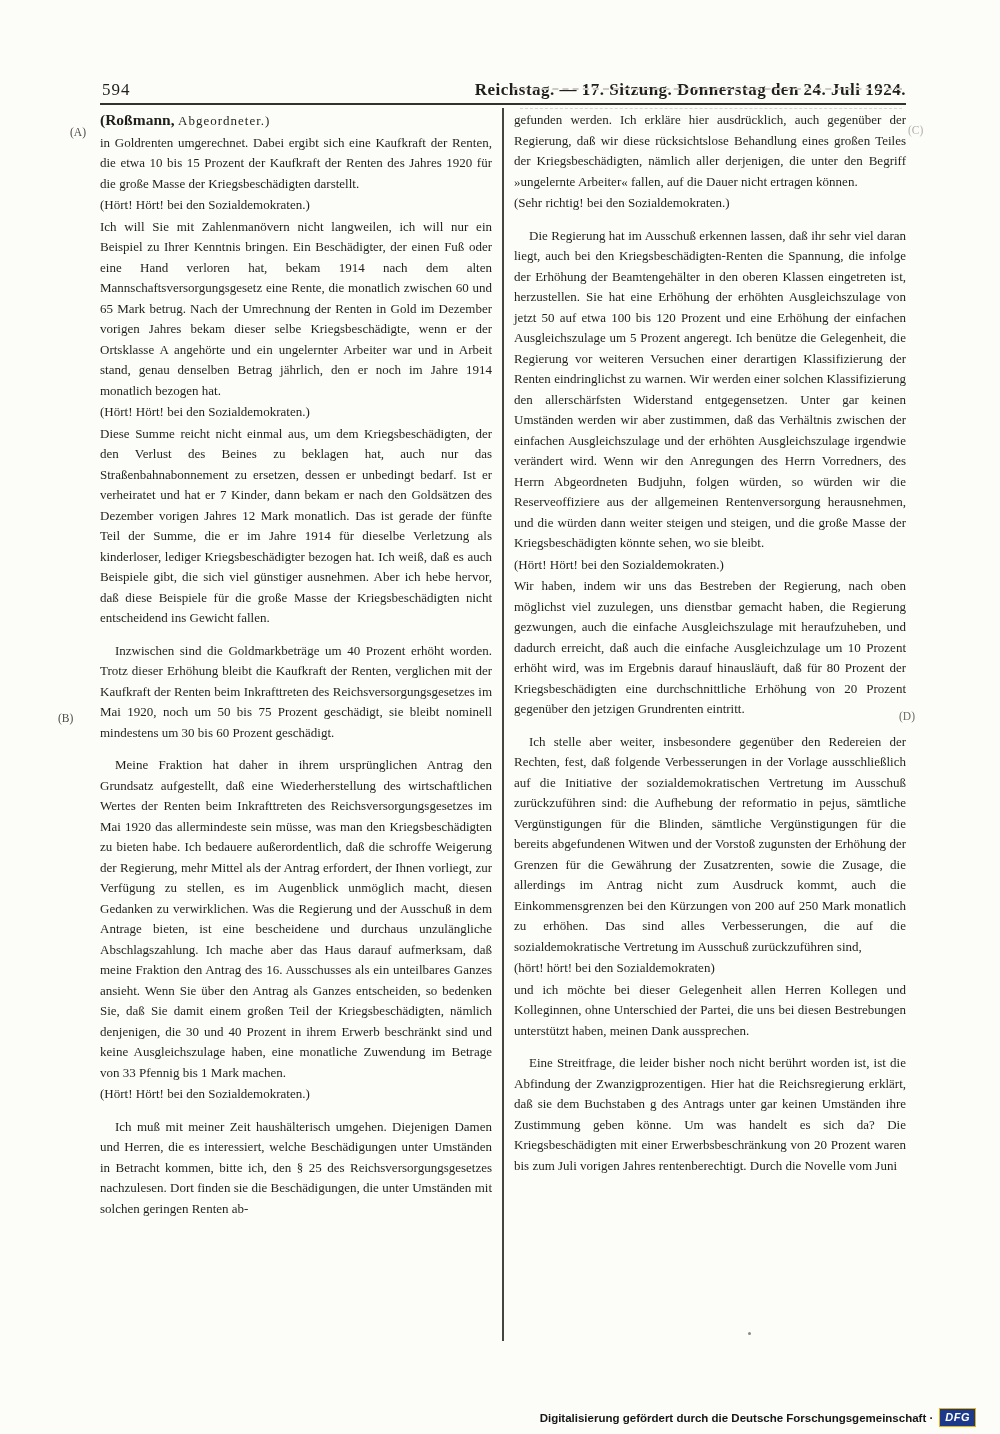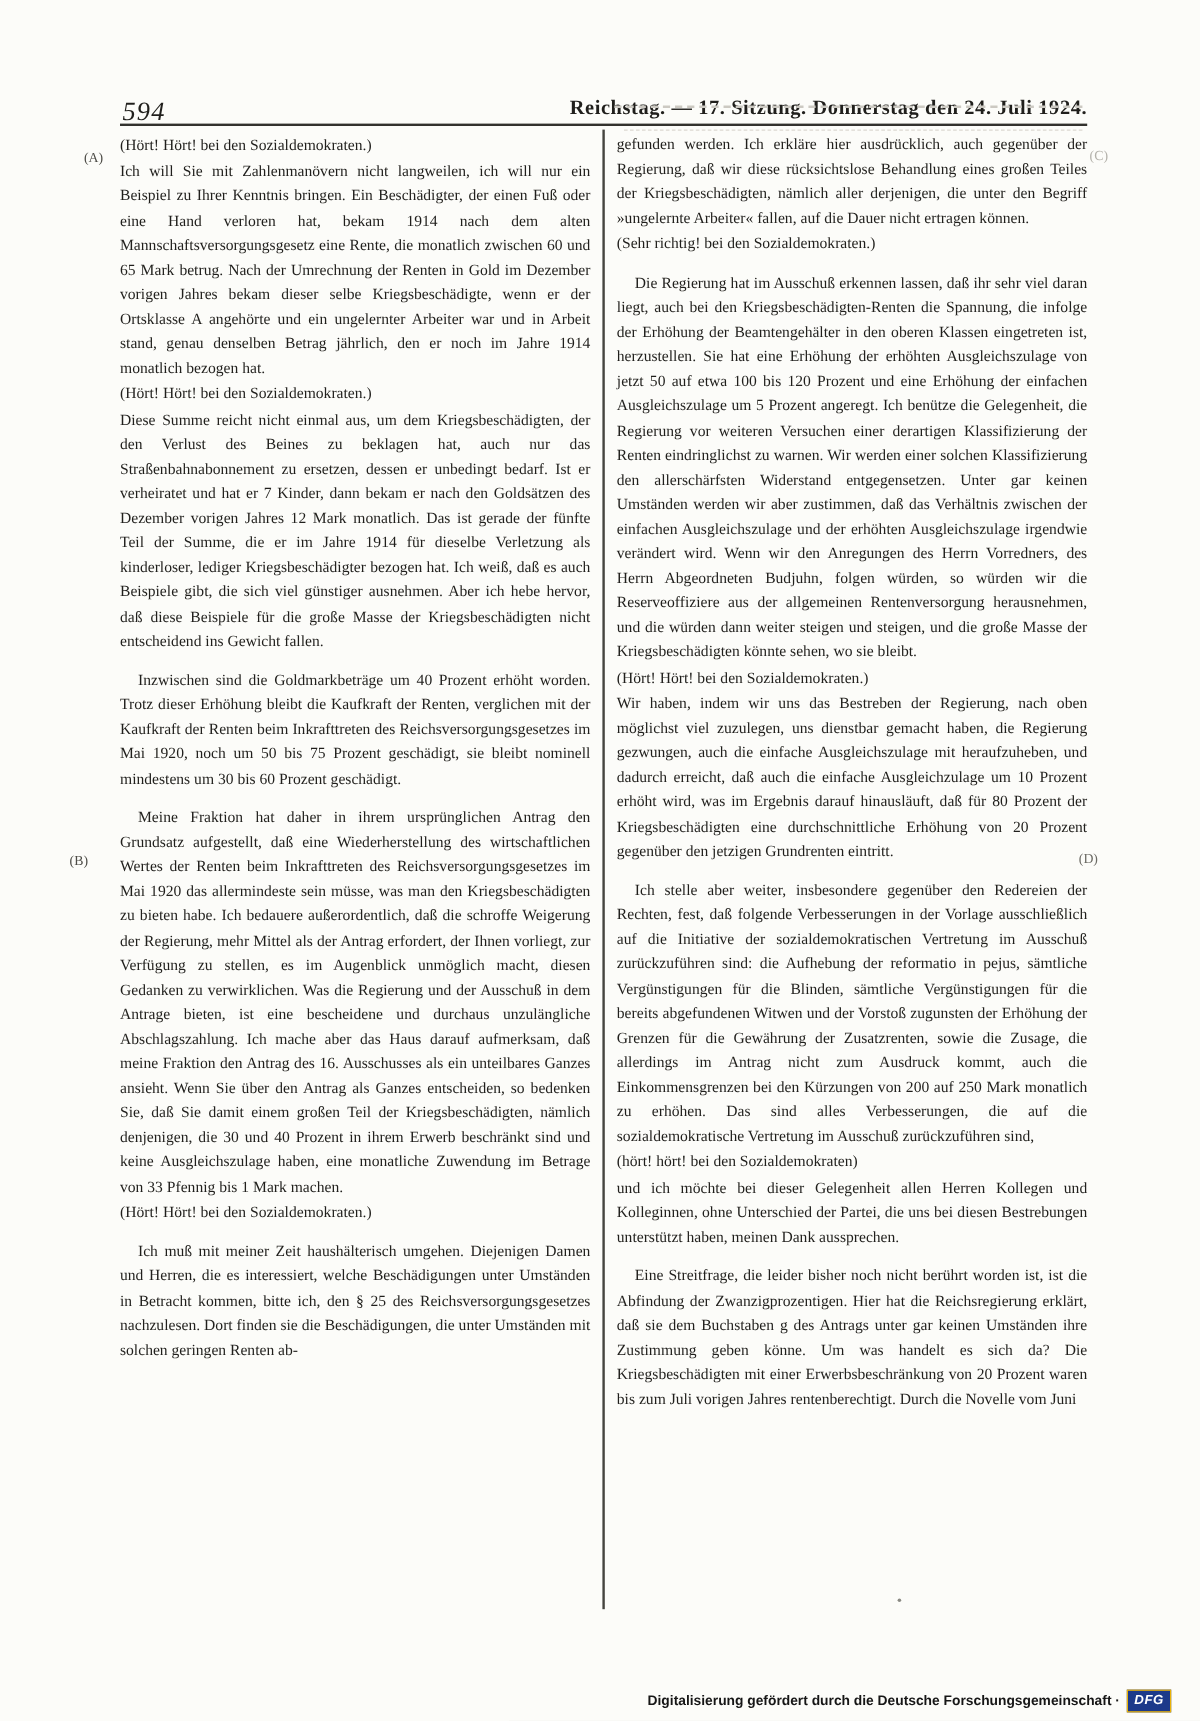--- a/index.html
+++ b/index.html
@@ -8,21 +8,21 @@
     position:relative;
     width:1000px; height:1434px;
     margin:0 auto;
     background:#fcfcf9;
     color:#201f1c;
     font-family:"Liberation Serif", serif;
     overflow:hidden;
   }
   
   .hdr { position:absolute; top:80px; left:100px; width:806px; height:22px; }
-  .pagenum { position:absolute; left:2px; top:0; font-size:22px; letter-spacing:1px;font-style:italic; }
+  .pagenum { position:absolute; left:2px; top:0; font-size:17px; letter-spacing:1px; }
   .htitle { display:block; text-align:right; font-size:17px; font-weight:bold; letter-spacing:0.5px; }
   .rule { position:absolute; top:103px; left:100px; width:806px; border-top:2px solid #33322e; }
   .artifact-dash-top { position:absolute; top:88px; left:512px; width:390px; border-top:2px dashed #ccc9c2; }
   .artifact-dash-sub { position:absolute; top:108px; left:520px; width:382px; border-top:1px dashed #dbd8d1; }
   .artifact-dot { position:absolute; top:1332px; left:748px; width:3px; height:3px; border-radius:50%; background:#8a8a84; }
 
   
   .columns { position:absolute; top:110px; left:100px; width:806px; display:flex; }
   .col { width:392px; }
   .gutter { width:22px; }
@@ -73,20 +73,22 @@
   <div class="mark mark-a">(A)</div>
   <div class="mark mark-b">(B)</div>
   <div class="mark mark-c">(C)</div>
   <div class="mark mark-d">(D)</div>
 
   <div class="divider"></div>
 
   <div class="columns">
 
     <div class="col">
+      <p class="speaker"><b>(Roßmann,</b><span class="role"> Abgeordneter.)</span></p>
+      <p class="para">in Goldrenten umgerechnet. Dabei ergibt sich eine Kaufkraft der Renten, die etwa 10 bis 15 Prozent der Kaufkraft der Renten des Jahres 1920 für die große Masse der Kriegsbeschädigten darstellt.</p>
       <p class="inter">(Hört! Hört! bei den Sozialdemokraten.)</p>
       <p class="para">Ich will Sie mit Zahlenmanövern nicht langweilen, ich will nur ein Beispiel zu Ihrer Kenntnis bringen. Ein Beschädigter, der einen Fuß oder eine Hand verloren hat, bekam 1914 nach dem alten Mannschaftsversorgungsgesetz eine Rente, die monatlich zwischen 60 und 65 Mark betrug. Nach der Umrechnung der Renten in Gold im Dezember vorigen Jahres bekam dieser selbe Kriegsbeschädigte, wenn er der Ortsklasse A angehörte und ein ungelernter Arbeiter war und in Arbeit stand, genau denselben Betrag jährlich, den er noch im Jahre 1914 monatlich bezogen hat.</p>
       <p class="inter">(Hört! Hört! bei den Sozialdemokraten.)</p>
       <p class="para">Diese Summe reicht nicht einmal aus, um dem Kriegsbeschädigten, der den Verlust des Beines zu beklagen hat, auch nur das Straßenbahnabonnement zu ersetzen, dessen er unbedingt bedarf. Ist er verheiratet und hat er 7 Kinder, dann bekam er nach den Goldsätzen des Dezember vorigen Jahres 12 Mark monatlich. Das ist gerade der fünfte Teil der Summe, die er im Jahre 1914 für dieselbe Verletzung als kinderloser, lediger Kriegsbeschädigter bezogen hat. Ich weiß, daß es auch Beispiele gibt, die sich viel günstiger ausnehmen. Aber ich hebe hervor, daß diese Beispiele für die große Masse der Kriegsbeschädigten nicht entscheidend ins Gewicht fallen.</p>
       <p class="para indent">Inzwischen sind die Goldmarkbeträge um 40 Prozent erhöht worden. Trotz dieser Erhöhung bleibt die Kaufkraft der Renten, verglichen mit der Kaufkraft der Renten beim Inkrafttreten des Reichsversorgungsgesetzes im Mai 1920, noch um 50 bis 75 Prozent geschädigt, sie bleibt nominell mindestens um 30 bis 60 Prozent geschädigt.</p>
       <p class="para indent">Meine Fraktion hat daher in ihrem ursprünglichen Antrag den Grundsatz aufgestellt, daß eine Wiederherstellung des wirtschaftlichen Wertes der Renten beim Inkrafttreten des Reichsversorgungsgesetzes im Mai 1920 das allermindeste sein müsse, was man den Kriegsbeschädigten zu bieten habe. Ich bedauere außerordentlich, daß die schroffe Weigerung der Regierung, mehr Mittel als der Antrag erfordert, der Ihnen vorliegt, zur Verfügung zu stellen, es im Augenblick unmöglich macht, diesen Gedanken zu verwirklichen. Was die Regierung und der Ausschuß in dem Antrage bieten, ist eine bescheidene und durchaus unzulängliche Abschlagszahlung. Ich mache aber das Haus darauf aufmerksam, daß meine Fraktion den Antrag des 16. Ausschusses als ein unteilbares Ganzes ansieht. Wenn Sie über den Antrag als Ganzes entscheiden, so bedenken Sie, daß Sie damit einem großen Teil der Kriegsbeschädigten, nämlich denjenigen, die 30 und 40 Prozent in ihrem Erwerb beschränkt sind und keine Ausgleichszulage haben, eine monatliche Zuwendung im Betrage von 33 Pfennig bis 1 Mark machen.</p>
       <p class="inter">(Hört! Hört! bei den Sozialdemokraten.)</p>
       <p class="para indent">Ich muß mit meiner Zeit haushälterisch umgehen. Diejenigen Damen und Herren, die es interessiert, welche Beschädigungen unter Umständen in Betracht kommen, bitte ich, den § 25 des Reichsversorgungsgesetzes nachzulesen. Dort finden sie die Beschädigungen, die unter Umständen mit solchen geringen Renten ab-</p>
     </div>
 

